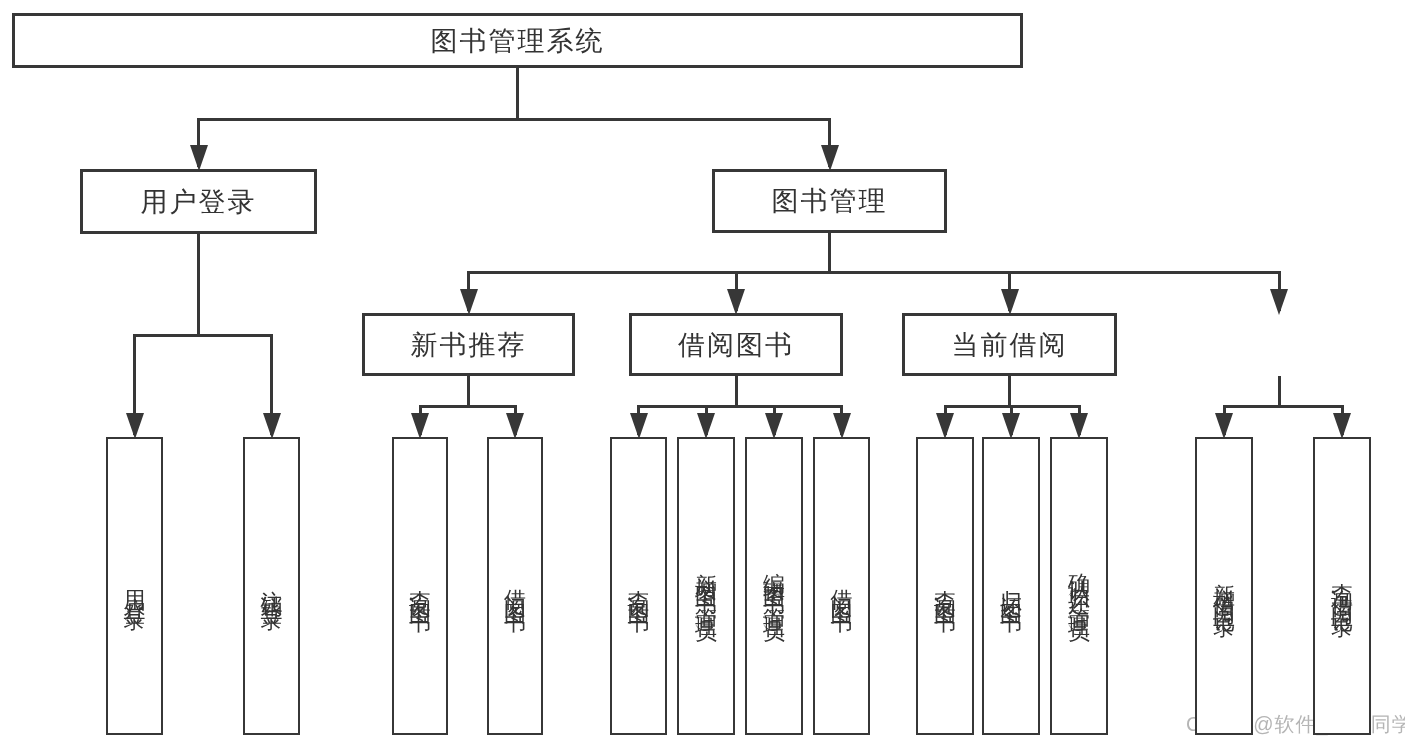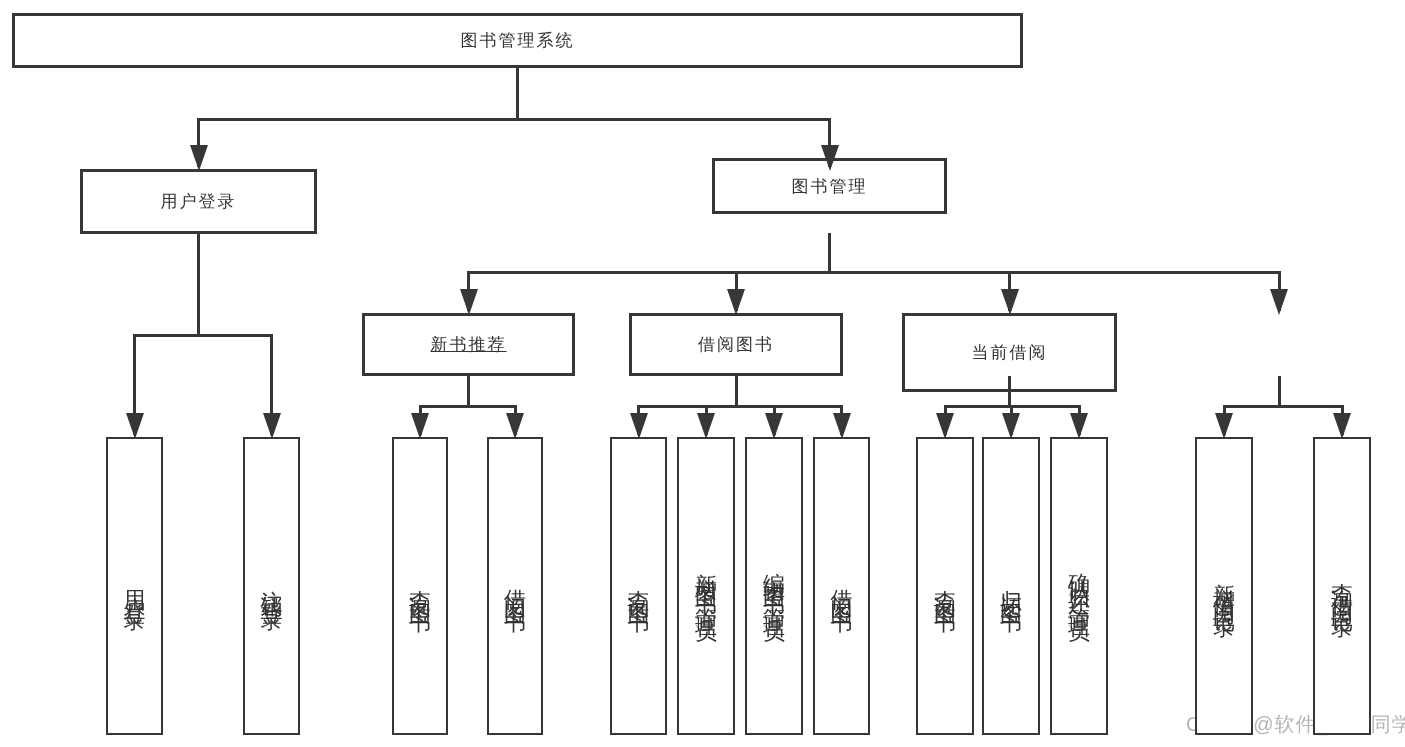--- a/index.html
+++ b/index.html
@@ -19,21 +19,21 @@
     box-sizing: border-box;
     border-style: solid;
     border-color: var(--border, #373737);
     background: var(--boxbg, #ffffff);
     display: flex;
     align-items: center;
     justify-content: center;
     color: var(--text, #333333);
   }
   .node.horizontal span {
-    font-size: 17px;
+    font-size: 27px;
     letter-spacing: 2px;
     white-space: nowrap;
   }
   .node.vertical span {
     writing-mode: vertical-rl;
     text-orientation: mixed;
     font-size: 22px;
     letter-spacing: 7px;
     line-height: 1;
   }
@@ -63,30 +63,30 @@
 <body>
 
 <div id="canvas">
   <div class="watermark">CSDN @软件_小贺同学</div>
 <div class="node horizontal" style="left: 12px; top: 13px; width: 1011px; height: 55px; border-width: 3px;">
       <span>图书管理系统</span>
     </div>
     <div class="node horizontal" style="left: 80px; top: 169px; width: 237px; height: 65px; border-width: 3px;">
       <span>用户登录</span>
     </div>
-    <div class="node horizontal" style="left: 712px; top: 158px; width: 235px; height: 56px; border-width: 3px;">
+    <div class="node horizontal" style="left: 712px; top: 169px; width: 235px; height: 64px; border-width: 3px;">
       <span>图书管理</span>
     </div>
-    <div class="node horizontal" style="left: 362px; top: 313px; width: 213px; height: 63px; border-width: 3px; text-decoration: underline;">
+    <div class="node horizontal" style="left: 362px; top: 313px; width: 213px; height: 63px; border-width: 3px;">
       <span>新书推荐</span>
     </div>
     <div class="node horizontal" style="left: 629px; top: 313px; width: 214px; height: 63px; border-width: 3px;">
       <span>借阅图书</span>
     </div>
-    <div class="node horizontal" style="left: 902px; top: 313px; width: 215px; height: 79px; border-width: 3px;">
+    <div class="node horizontal" style="left: 902px; top: 313px; width: 215px; height: 63px; border-width: 3px;">
       <span>当前借阅</span>
     </div>
     <div class="node vertical" style="left: 106px; top: 437px; width: 57px; height: 298px; border-width: 2px;">
       <span>用户登录</span>
     </div>
     <div class="node vertical" style="left: 243px; top: 437px; width: 57px; height: 298px; border-width: 2px;">
       <span>注销登录</span>
     </div>
     <div class="node vertical" style="left: 392px; top: 437px; width: 56px; height: 298px; border-width: 2px;">
       <span>查询图书</span>

